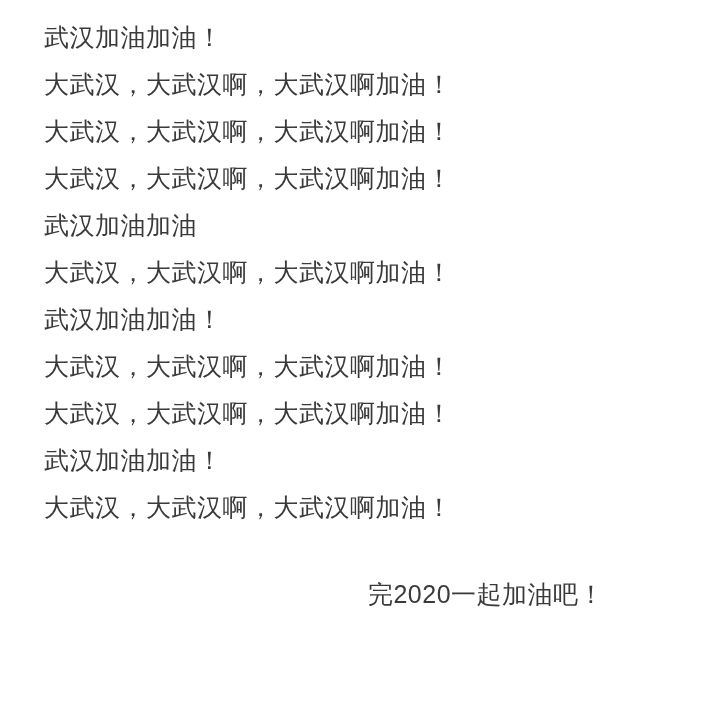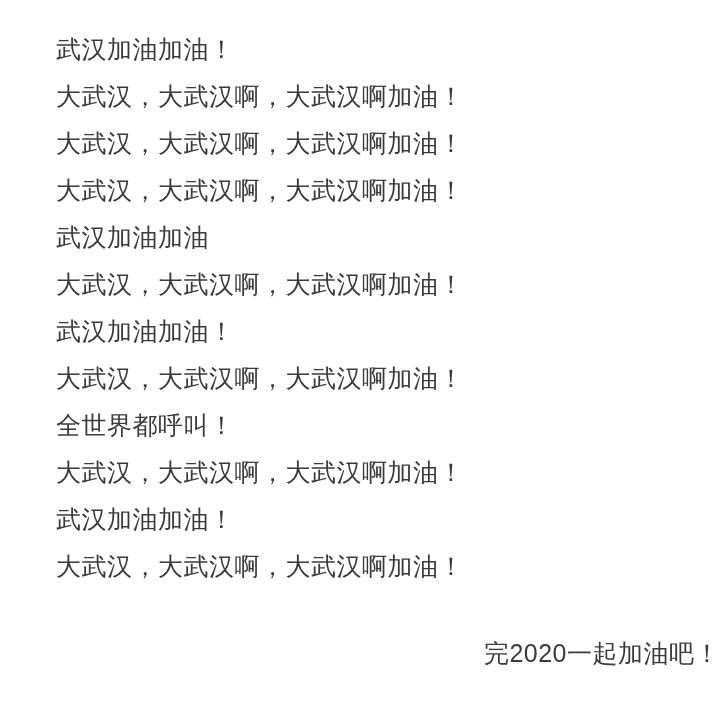--- a/index.html
+++ b/index.html
@@ -15,34 +15,34 @@
   }
   .page {
     width: 720px;
     height: 720px;
     position: relative;
     background: #ffffff;
     box-sizing: border-box;
     padding: 14px 0 0 0;
   }
   .lyrics {
-    margin: 12px;
+    margin: 0;
     padding: 0 0 0 44px;
     list-style: none;
   }
   .lyric-line {
     font-size: 25px;
     line-height: 47px;
     color: #3a3a3a;
     letter-spacing: 0.5px;
     white-space: pre;
   }
   .closing {
     margin-top: 40px;
-    text-align: right;
+    text-align: center;
     padding-left: 252px;
     font-size: 25px;
     line-height: 47px;
     color: #3a3a3a;
     letter-spacing: 0.5px;
     white-space: pre;
   }
 </style>
 </head>
 <body>
@@ -50,19 +50,18 @@
 <div class="page">
   <div class="lyrics">
     <div class="lyric-line">武汉加油加油！</div>
     <div class="lyric-line">大武汉，大武汉啊，大武汉啊加油！</div>
     <div class="lyric-line">大武汉，大武汉啊，大武汉啊加油！</div>
     <div class="lyric-line">大武汉，大武汉啊，大武汉啊加油！</div>
     <div class="lyric-line">武汉加油加油</div>
     <div class="lyric-line">大武汉，大武汉啊，大武汉啊加油！</div>
     <div class="lyric-line">武汉加油加油！</div>
     <div class="lyric-line">大武汉，大武汉啊，大武汉啊加油！</div>
-    <div class="lyric-line">全世界都呼叫！</div>
     <div class="lyric-line">大武汉，大武汉啊，大武汉啊加油！</div>
     <div class="lyric-line">武汉加油加油！</div>
     <div class="lyric-line">大武汉，大武汉啊，大武汉啊加油！</div>
   </div>
   <div class="closing">完2020一起加油吧！</div>
 </div>
 
 </body></html>

